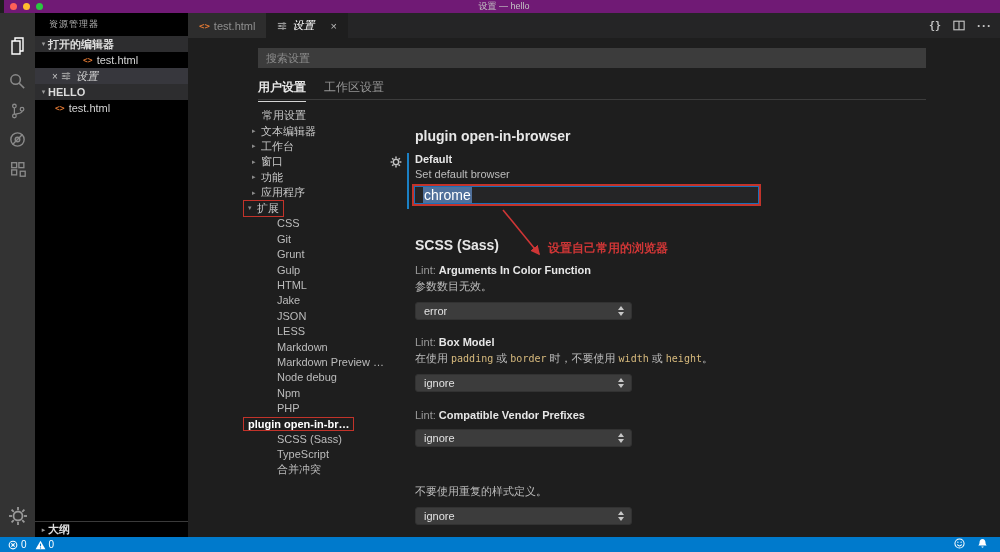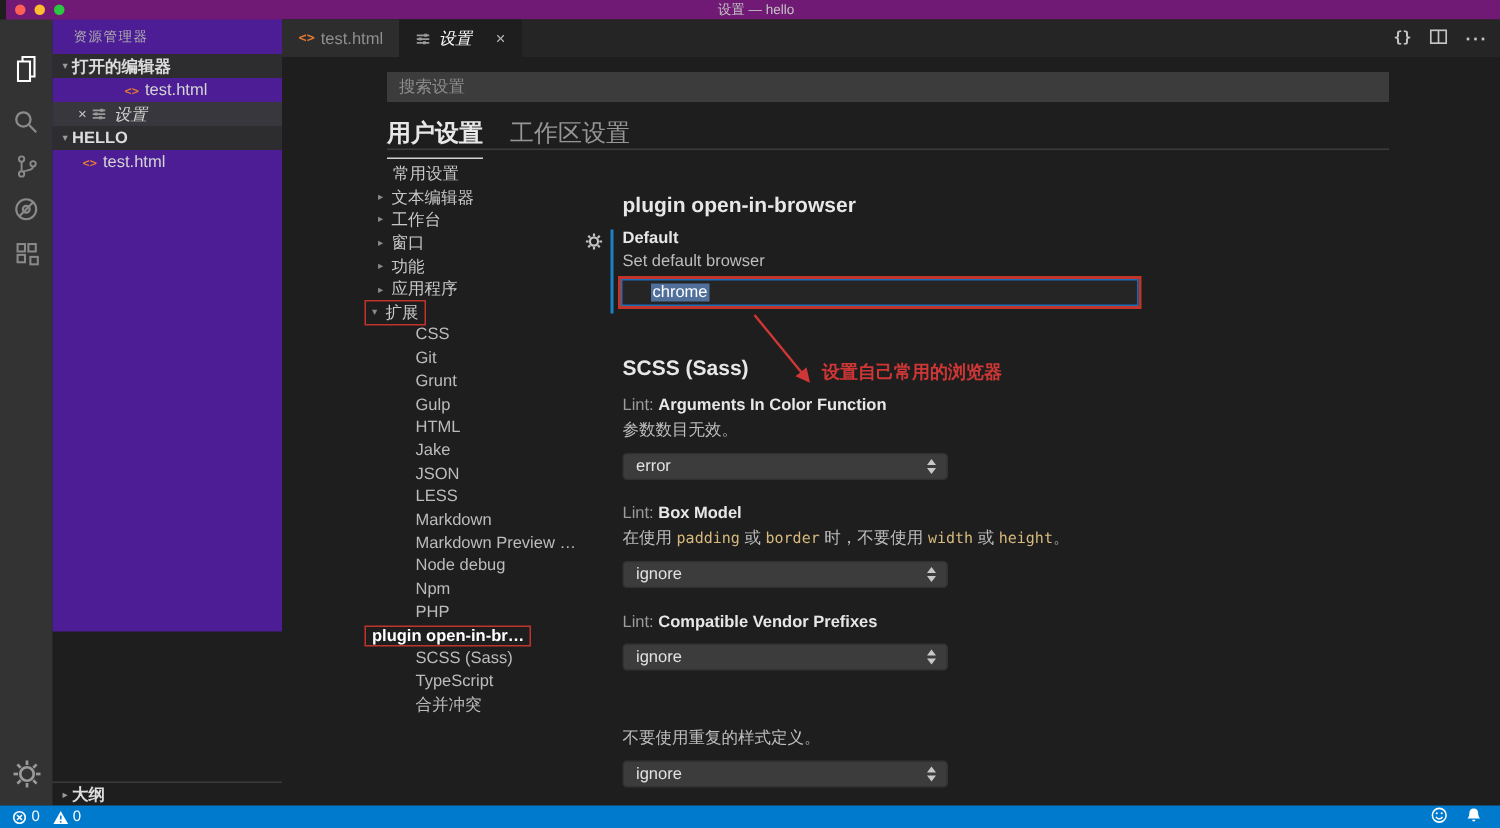--- a/index.html
+++ b/index.html
@@ -14,21 +14,21 @@
   .titlebar { position:absolute; left:4px; top:0; width:1000px; height:15px; background:#701a75; }
   .lights { position:absolute; left:6px; top:3px; display:flex; gap:6px; }
   .light { width:7px; height:7px; border-radius:50%; }
   .light.r { background:#ff5f57; } .light.y { background:#febc2e; } .light.g { background:#2ac840; }
   .title-text { position:absolute; left:0; right:0; top:0; height:13px; line-height:13px;
     text-align:center; font-size:9px; color:#c3c3c3; }
   
   .activitybar { position:absolute; left:0; top:13px; width:35px; height:524px; background:#333333; }
   .ab-icon { position:absolute; left:0; width:35px; height:28px; display:flex; align-items:center; justify-content:center; }
   
-  .sidebar { position:absolute; left:35px; top:13px; width:153px; height:408px; background:#4c1d95;
+  .sidebar { position:absolute; left:35px; top:13px; width:153px; height:524px; background:#000000;
     font-size:11px; color:#c5c5c5; }
   .sb-header { height:23px; line-height:23px; padding-left:14px; font-size:9px; color:#b0b0b0; letter-spacing:1px; }
   .sb-row { position:absolute; left:0; width:153px; height:16px; display:flex; align-items:center; white-space:nowrap; overflow:hidden; }
   .sb-row .tri { font-size:7px; color:#9a9a9a; width:9px; text-align:center; flex:none; }
   .sb-section { background:#2d2d2f; font-weight:bold; color:#dcdcdc; padding-left:4px; }
   .sb-file { color:#d4d4d4; }
   .sb-selected { background:#37373d; }
   .html-ic { color:#e37933; font-size:8px; font-weight:bold; font-family:"DejaVu Sans Mono",monospace; margin-right:4px; flex:none; }
   .close-x { color:#c5c5c5; font-size:10px; width:12px; text-align:center; flex:none; }
   .italic { font-style:italic; }
@@ -43,21 +43,21 @@
   .tab-close { margin-left:16px; color:#b9b9b9; font-size:11px; }
   .sliders-ic { margin-right:5px; flex:none; display:inline-flex; }
   .tb-icons { position:absolute; right:8px; top:0; height:25px; display:flex; align-items:center; gap:12px; color:#c5c5c5; }
   .tb-icons .braces { font-size:10px; font-weight:bold; font-family:"DejaVu Sans Mono",monospace; }
   .tb-icons .dots { font-size:12px; font-weight:bold; letter-spacing:1px; }
   
   .search-box { position:absolute; left:70px; top:35px; width:668px; height:20px; background:#3c3c3c;
     border:none; outline:none; color:#dddddd; font-size:11px; padding:0 8px;
     font-family:"Liberation Sans","DejaVu Sans",sans-serif; }
   .search-box::placeholder { color:#8d8d8d; }
-  .scope-tabs { position:absolute; left:70px; top:66px; display:flex; gap:18px; font-size:16px; }
+  .scope-tabs { position:absolute; left:70px; top:66px; display:flex; gap:18px; font-size:12px; }
   .scope-tab { padding-bottom:5px; }
   .scope-active { color:#e7e7e7; font-weight:bold; border-bottom:1px solid #d4d4d4; }
   .scope-inactive { color:#969696; }
   .scope-sep { position:absolute; left:70px; top:86px; width:668px; height:1px; background:#3c3c3c; }
   
   .tree { position:absolute; left:60px; top:95px; width:170px; font-size:11px; }
   .tree-row { display:flex; align-items:center; height:15.4px; white-space:nowrap; }
   .tree-row .tri { font-size:7px; color:#8a8a8a; width:9px; flex:none; text-align:left; }
   .t-item { padding-left:14px; color:#c8c8c8; }
   .t-group { padding-left:4px; color:#c8c8c8; }
@@ -68,21 +68,21 @@
   .panel { position:absolute; left:227px; top:0; width:540px; height:524px; }
   .p-h { position:absolute; font-size:14px; font-weight:bold; color:#e7e7e7; }
   .set-name { font-size:11px; font-weight:bold; color:#e7e7e7; }
   .set-name .pfx { font-weight:normal; color:#9b9b9b; }
   .set-desc { margin-top:3px; font-size:11px; color:#bdbdbd; }
   .set-desc code { font-family:"DejaVu Sans Mono",monospace; font-size:10px; color:#d7ba7d; }
   .gear-pos { position:absolute; left:-25px; top:141px; }
   .mod-bar { position:absolute; left:-8px; top:140px; width:2px; height:56px; background:#1b80c4; }
   .default-block { position:absolute; left:0; top:140px; width:360px; }
   .anno-box { position:absolute; left:-3px; top:31px; width:349px; height:22px; border:2px solid #c2332a; }
-  .text-input { width:100%; height:100%; border:1px solid #1a6fb8; background:#252526; display:flex; align-items:center; padding-left:19px; font-size:11px; color:#ffffff; }
+  .text-input { width:100%; height:100%; border:1px solid #1a6fb8; background:#252526; display:flex; align-items:center; padding-left:8px; font-size:14px; color:#ffffff; }
   .sel-hl { background:#50709b; padding:0 1px; }
   .anno-arrow { position:absolute; left:80px; top:192px; }
   .anno-text { position:absolute; left:133px; top:227px; font-size:12px; font-weight:bold; color:#cf3636; white-space:nowrap; }
   .lint-block { position:absolute; left:0; width:420px; }
   .select-box { margin-top:8px; width:217px; height:18px; background:#3c3c3c; border:1px solid #323232; border-radius:3px;
     display:flex; align-items:center; padding:0 8px; font-size:11px; color:#e2e2e2; position:relative; }
   .sel-arrows { position:absolute; right:7px; top:50%; transform:translateY(-50%); display:flex; flex-direction:column; gap:2px; }
   .sel-arrows i { display:block; width:0; height:0; border-left:3px solid transparent; border-right:3px solid transparent; }
   .sel-arrows .up { border-bottom:4px solid #c8c8c8; }
   .sel-arrows .down { border-top:4px solid #c8c8c8; }

